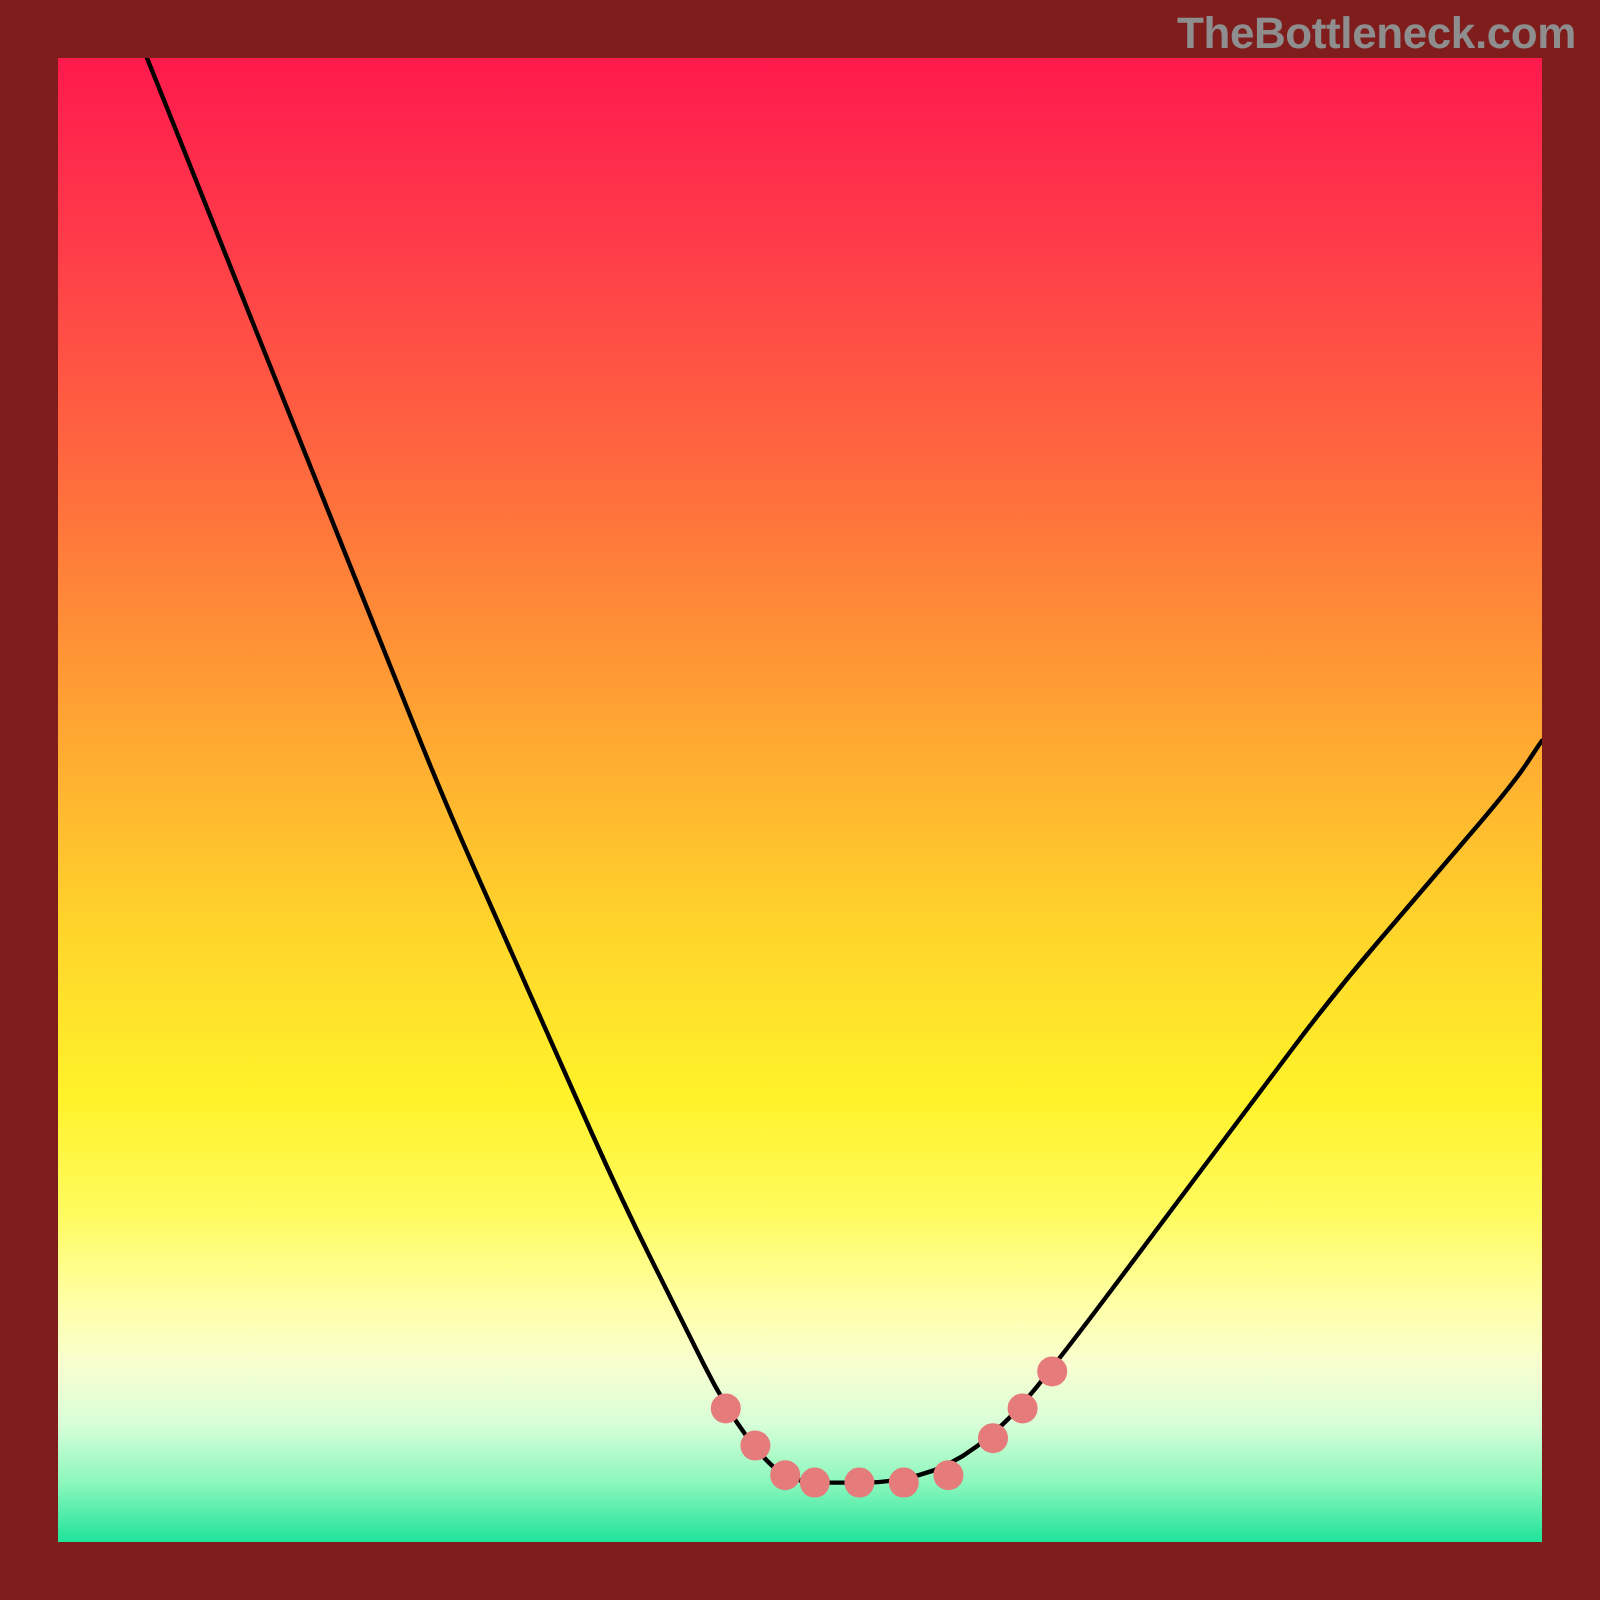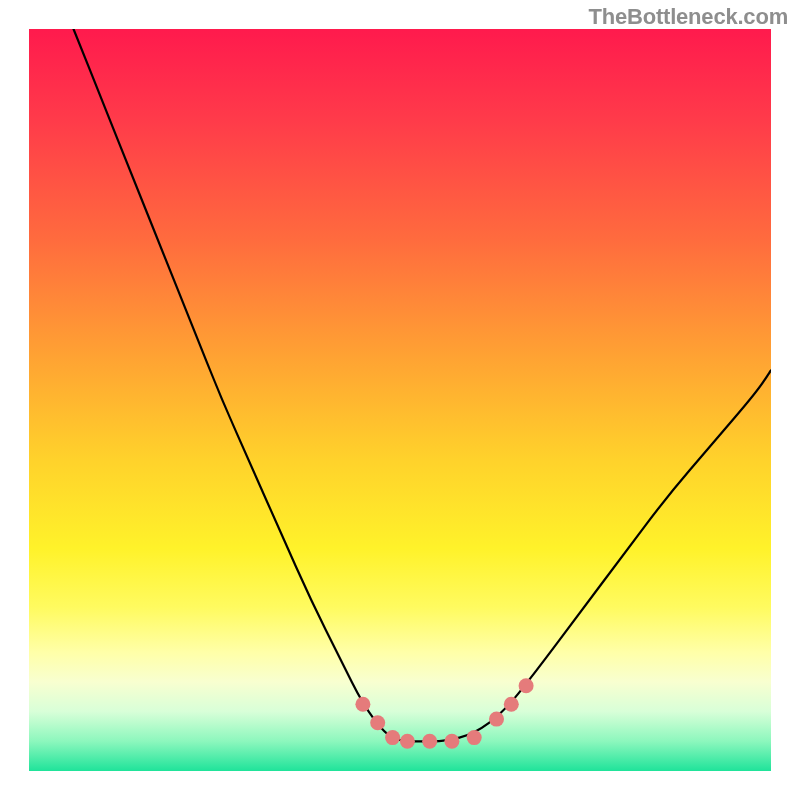--- a/index.html
+++ b/index.html
@@ -9,21 +9,21 @@
     height: 800px;
     background: #000;
     overflow: hidden;
   }
   .frame {
     position: absolute;
     left: 0;
     top: 0;
     width: 800px;
     height: 800px;
-    background: #ffffff;
+    background: #7f1d1d;
   }
   .plot {
     position: absolute;
     left: 29px;
     top: 29px;
     width: 742px;
     height: 742px;
     background: linear-gradient(
       to bottom,
       #ff1a4d 0%,

